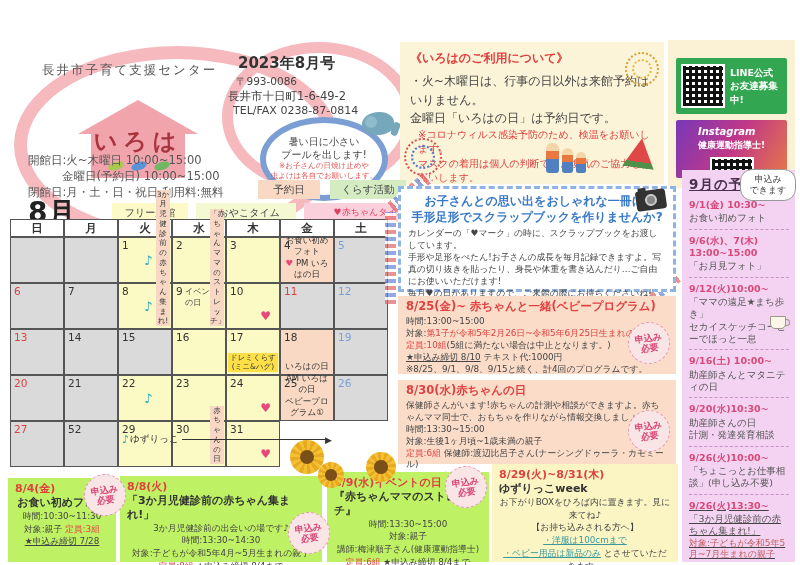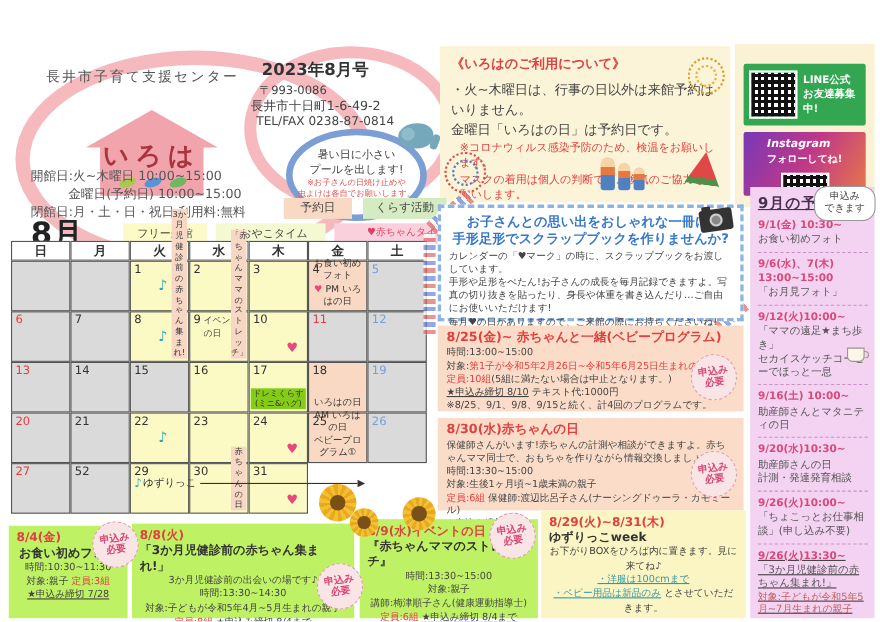--- a/index.html
+++ b/index.html
@@ -95,21 +95,21 @@
   .dnum{position:absolute;left:3px;top:1px;font-size:10.5px;color:#333;}
   .dnum.sun{color:#E04040;}
   .dnum.sat{color:#78A0D8;}
   .cnote{position:absolute;left:12px;top:2px;font-size:8px;color:#444;}
   .mk{position:absolute;}
   .mk-note{left:48%;top:15px;color:#2AA8B8;font-size:13px;}
   .mk-heart{right:8px;bottom:5px;color:#E8487C;font-size:12px;}
   .clines{position:absolute;left:1px;right:1px;bottom:2px;text-align:center;}
   .cl{font-size:7.5px;line-height:1.3;color:#333;margin-top:1px;}
   .cl-peach{background:#F8D8C5;margin-left:36px;}
-  .cl-green{background:#84cc16;}
+  .cl-green{background:#fde047;}
   .cl-plain{background:transparent;font-size:8.5px;}
   .inheart{color:#E8487C;}
   .yz-arrow{position:absolute;left:122px;top:433px;width:210px;display:flex;align-items:center;font-size:9.5px;color:#333;}
   .yz-note{color:#2AA8B8;font-size:11px;margin-right:1px;}
   .yz-line{flex:1;height:0;border-top:1.5px solid #333;margin-left:3px;}
   .yz-head{color:#333;font-size:9px;}
   
   .tape{position:absolute;opacity:.85;}
   .tape-h{background:repeating-linear-gradient(90deg,rgba(224,96,96,.8) 0 4px,rgba(255,255,255,.9) 4px 7px,rgba(96,128,216,.8) 7px 11px,rgba(255,255,255,.9) 11px 14px);}
   .tape-vv{background:repeating-linear-gradient(0deg,rgba(224,96,96,.8) 0 4px,rgba(255,255,255,.9) 4px 7px,rgba(96,128,216,.8) 7px 11px,rgba(255,255,255,.9) 11px 14px);}
@@ -215,21 +215,21 @@
     <div class="sns sns-line">
       <div class="qr"></div>
       <div class="txt">
         <div>LINE公式</div>
         <div>お友達募集中!</div>
       </div>
     </div>
     <div class="sns sns-insta">
       <div class="txt">
         <div class="insta-word">Instagram</div>
-        <div>フォローしてね!</div>
+        <div>健康運動指導士!</div>
       </div>
       <div class="qr"></div>
     </div>
   </div>
 
   <div class="month">8月</div>
   <div class="lg lg-reserved">予約日</div>
   <div class="lg lg-class">くらす活動</div>
   <div class="lg lg-free">フリー来館</div>
   <div class="lg lg-oyako"><span class="nt">♪</span><span>おやこタイム</span></div>
@@ -504,20 +504,21 @@
         <div class="ev-line bl"><span class="sp-red">定員:6組</span><span class="sp-dark"> </span><span class="sp-underline">★申込み締切 8/4まで</span></div>
         <div class="badge">
           <span>申込み</span>
           <span>必要</span>
         </div>
       </div>
       <div class="bot bot-3">
         <div class="bd">8/29(火)~8/31(木)</div>
         <div class="bt">ゆずりっこweek</div>
         <div class="ev-line bl"><span class="sp-dark">お下がりBOXをひろば内に置きます。見に来てね♪</span></div>
+        <div class="ev-line bl"><span class="sp-dark">【お持ち込みされる方へ】</span></div>
         <div class="ev-line bl"><span class="sp-tealu">・洋服は100cmまで</span></div>
         <div class="ev-line bl"><span class="sp-tealu">・ベビー用品は新品のみ</span><span class="sp-dark"> とさせていただきます。</span></div>
       </div>
     </div>
 
   <div class="sunflower sf1"></div>
   <div class="sunflower sf2"></div>
   <div class="sunflower sf3"></div>
 
 </div>

